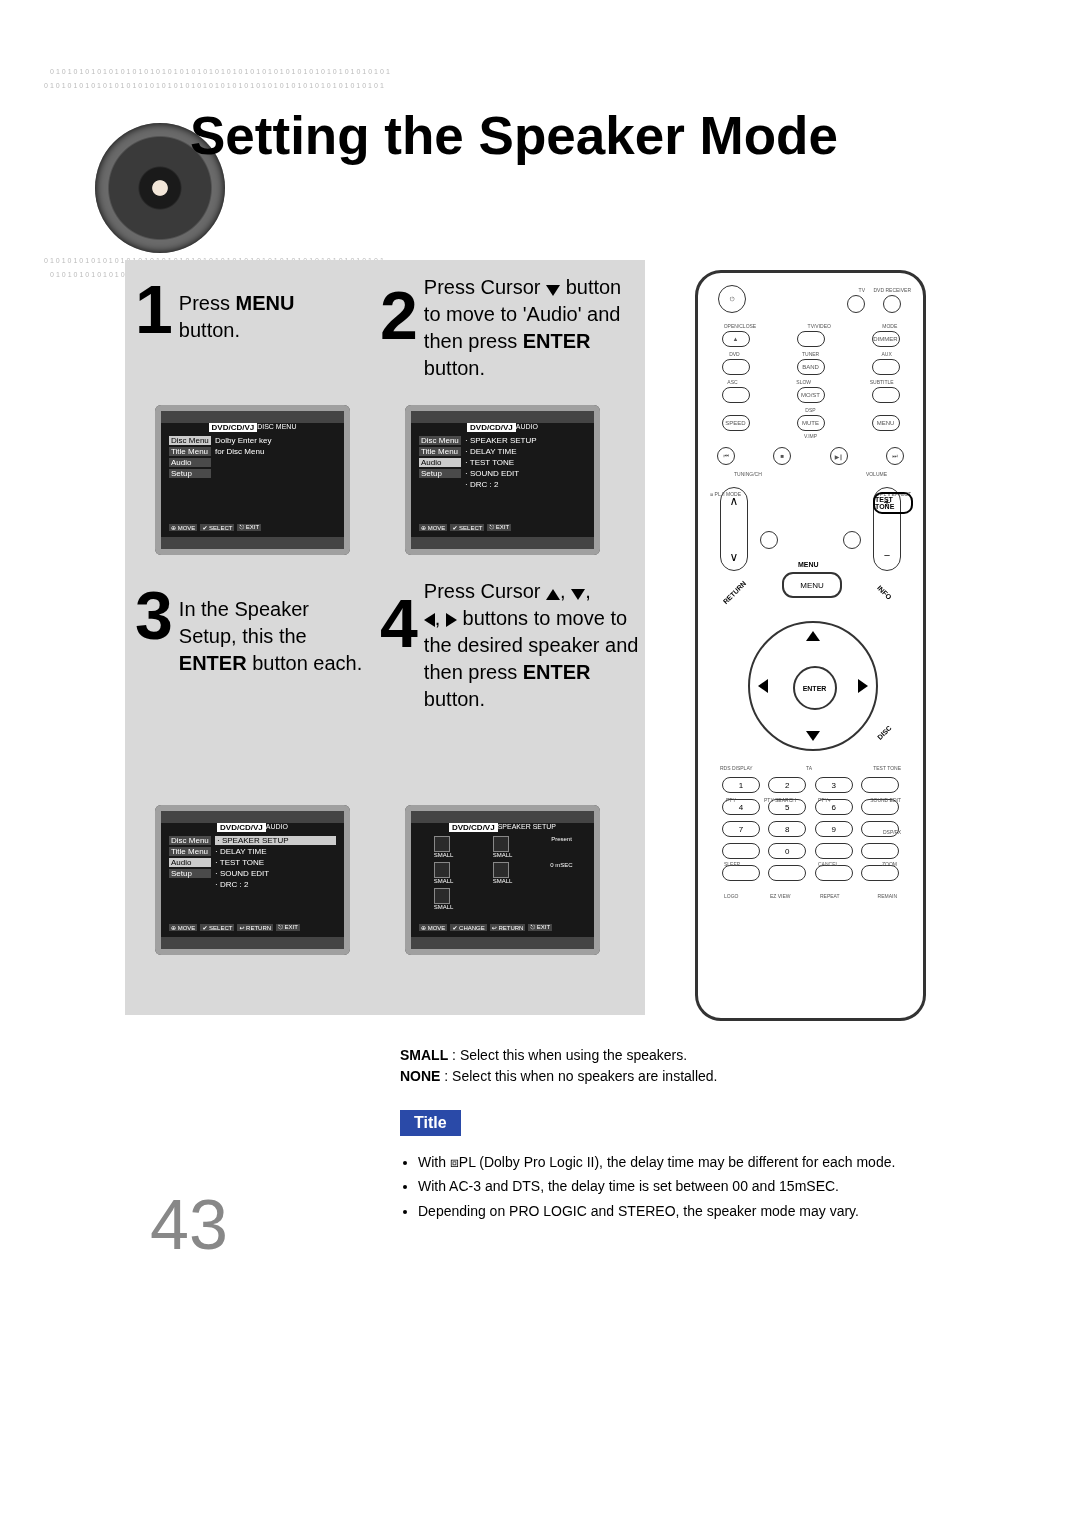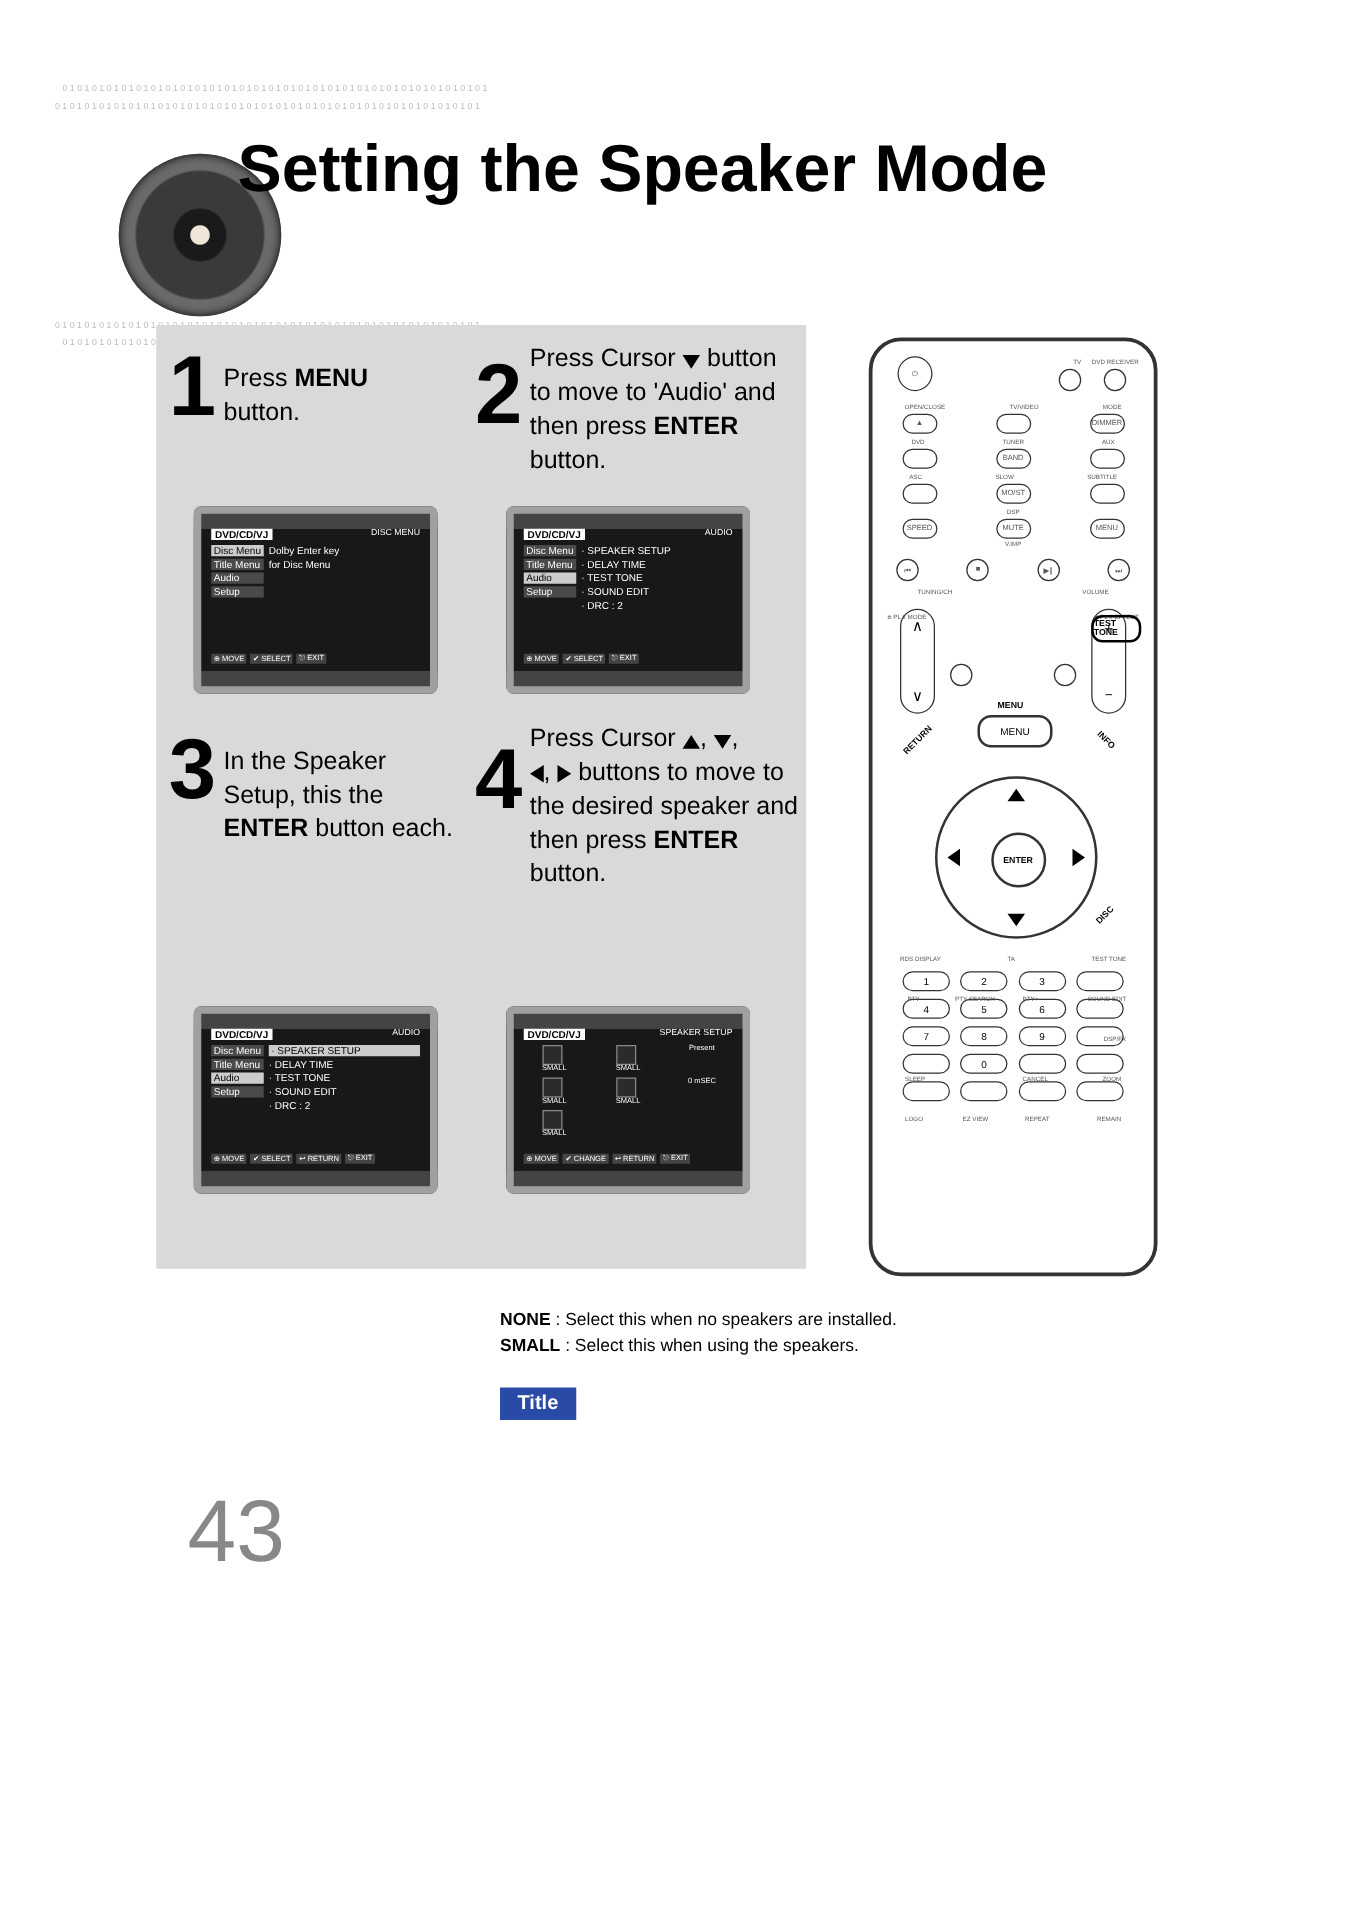--- a/index.html
+++ b/index.html
@@ -20,21 +20,21 @@
   .tri{display:inline-block;width:0;height:0;vertical-align:-2px}
   .tri.down{border-left:7px solid transparent;border-right:7px solid transparent;border-top:11px solid #000}
   .tri.up{border-left:7px solid transparent;border-right:7px solid transparent;border-bottom:11px solid #000}
   .tri.left{border-top:7px solid transparent;border-bottom:7px solid transparent;border-right:11px solid #000}
   .tri.right{border-top:7px solid transparent;border-bottom:7px solid transparent;border-left:11px solid #000}
   
   .tv{position:absolute;width:195px;height:150px;border-radius:6px;
       background:linear-gradient(180deg,#444 0 12%,#181818 12% 88%,#444 88% 100%);
       box-shadow:inset 0 0 0 6px #a0a0a0}
   .osd{position:absolute;left:14px;top:18px;right:14px;bottom:24px;font-size:8px;color:#fff}
-  .osd .hdr{display:flex;justify-content:space-between;margin-bottom:4px}
+  .osd .hdr{display:flex;justify-content:center;margin-bottom:4px}
   .osd .hdr .l{background:#fff;color:#000;padding:0 3px;font-weight:700}
   .osd .hdr .r{color:#fff;font-size:7px}
   .osd .menu{display:flex;gap:4px}
   .osd .side{display:flex;flex-direction:column;gap:2px;width:42px}
   .osd .side span{background:#4a4a4a;padding:0 2px;white-space:nowrap}
   .osd .side span.hl{background:#ccc;color:#000}
   .osd .items{flex:1;display:flex;flex-direction:column;gap:2px;white-space:nowrap}
   .osd .items span.hl{background:#ccc;color:#000;padding:0 2px}
   .osd .ftr{position:absolute;bottom:0;left:0;right:0;font-size:6px;display:flex;gap:3px;flex-wrap:wrap}
   .osd .ftr span{background:#444;padding:0 2px}
@@ -392,21 +392,26 @@
           <div class="num"></div>
           <div class="num"></div>
           <div class="num"></div>
         </div>
   </div>
 </div>
 
 <div class="bigtest">TEST TONE</div>
 
 <div class="defs">
+  <div><b>SMALL</b><span> : Select this when using the speakers.</span></div>
   <div><b>NONE</b><span> : Select this when no speakers are installed.</span></div>
-  <div><b>SMALL</b><span> : Select this when using the speakers.</span></div>
 </div>
 
 <div class="notebadge">Title</div>
+<ul class="notes" style="margin:0;padding-left:18px">
+  <li>With ⧈PL (Dolby Pro Logic II), the delay time may be different for each mode.</li>
+  <li>With AC-3 and DTS, the delay time is set between 00 and 15mSEC.</li>
+  <li>Depending on PRO LOGIC and STEREO, the speaker mode may vary.</li>
+</ul>
 
 <div class="pagenum">43</div>
 
 </div>
 
 </body></html>

